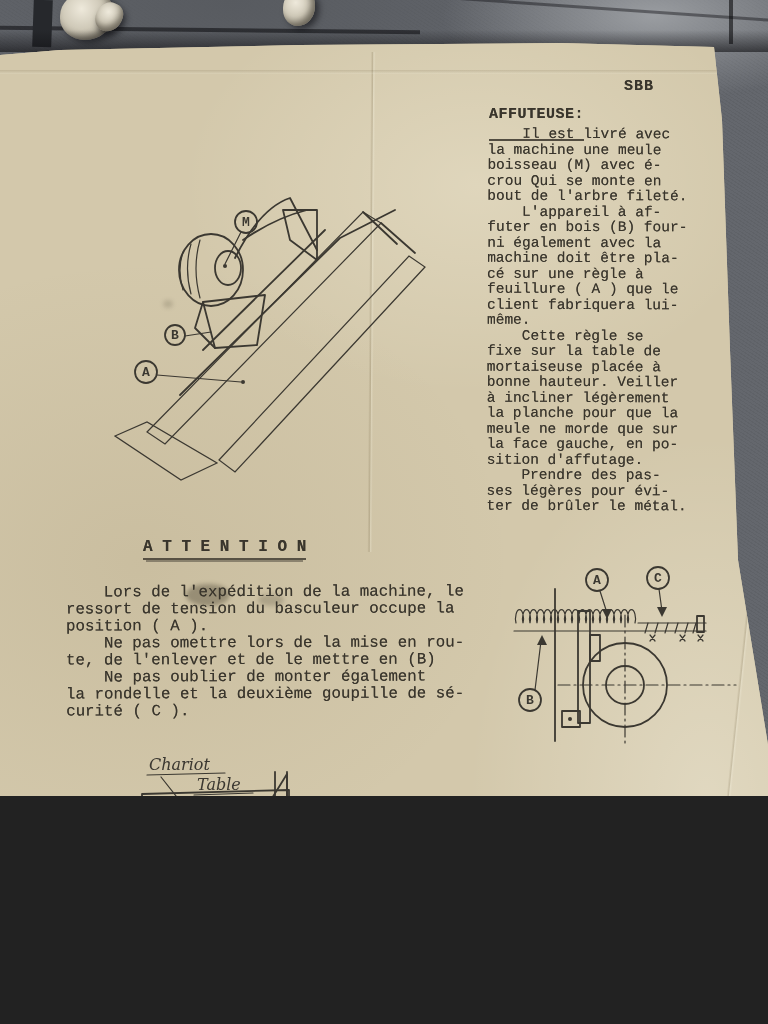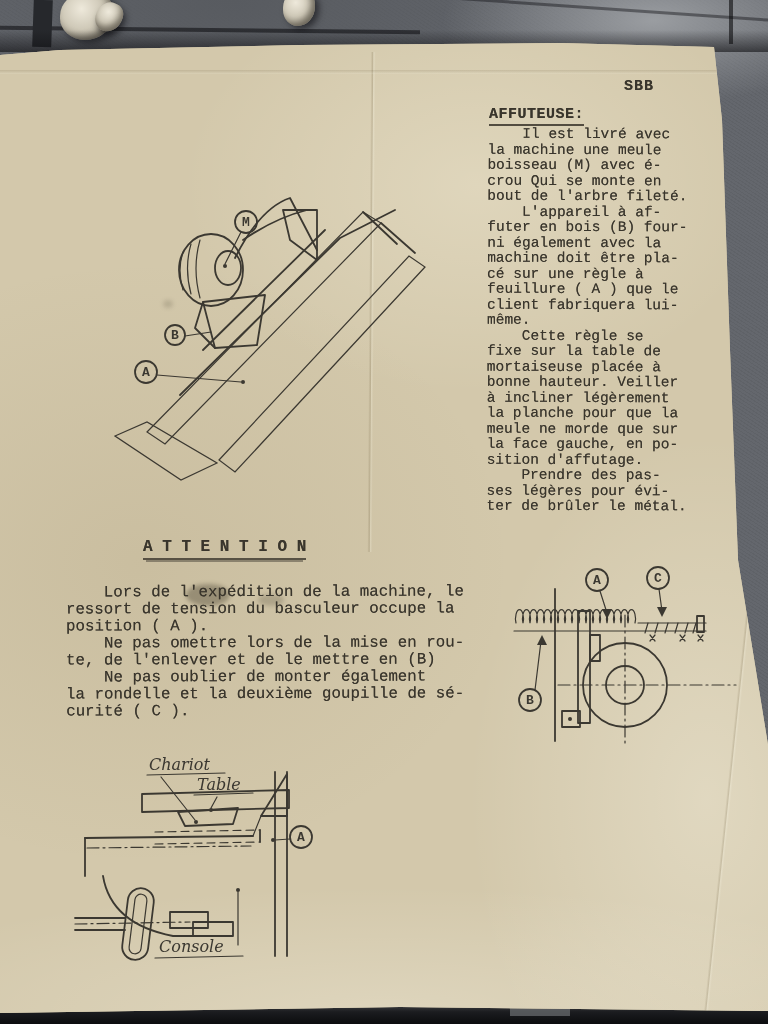--- a/index.html
+++ b/index.html
@@ -1,16 +1,16 @@
 <!DOCTYPE html>
 <html><head>
 <meta charset="utf-8">
 <style>
   html,body{margin:0;padding:0;background:#222;}
-  .stage{position:relative;width:768px;height:1024px;overflow:hidden;
+  .stage{position:relative;width:768px;height:796px;overflow:hidden;
     background:#64676d;
     background-image:
       radial-gradient(ellipse 300px 120px at 85% 2%, #9a9da1 0%, rgba(154,157,161,0) 70%),
       radial-gradient(ellipse 500px 200px at 30% 0%, #585b60 0%, rgba(88,91,96,0) 80%),
       repeating-linear-gradient(33deg, rgba(0,0,0,0.05) 0 1px, transparent 1px 3px);
     font-family:"Liberation Mono", monospace; }
   
   .seam-a{position:absolute;left:0;top:28px;width:420px;height:4px;background:rgba(10,10,12,.55);transform:rotate(.6deg);}
   .seam-b{position:absolute;left:398px;top:6px;width:380px;height:3px;background:rgba(20,20,24,.45);transform:rotate(4deg);}
   .seam-c{position:absolute;left:729px;top:0;width:4px;height:44px;background:rgba(12,12,14,.6);}
@@ -41,21 +41,21 @@
     background:linear-gradient(90deg, transparent, rgba(95,80,48,.20) 40%, rgba(255,255,240,.22) 62%, transparent);}
   .crease-d{position:absolute;left:728px;top:530px;width:5px;height:500px;transform:rotate(6deg);
     background:linear-gradient(90deg, transparent, rgba(95,80,48,.18) 40%, rgba(255,255,242,.20) 62%, transparent);}
   .crease-h{position:absolute;left:0;top:70px;width:768px;height:4px;
     background:linear-gradient(180deg, rgba(90,75,45,.15), rgba(255,255,240,.15));}
   .stain{position:absolute;border-radius:50%;background:rgba(55,48,35,.35);filter:blur(2px);}
   
   .tw{position:absolute;white-space:pre;color:#39352c;text-shadow:0 0 .6px rgba(57,53,44,.7);}
   .sbb{left:624px;top:78px;font-size:15px;font-weight:bold;letter-spacing:1px;}
   .affhead{left:489px;top:106px;font-size:15px;font-weight:bold;letter-spacing:.5px;
-    border-bottom:2px solid rgba(57,53,44,.85);padding-bottom:1px;}
+    border-bottom:2px solid rgba(57,53,44,.85);padding-bottom:16px;}
   .affbody{left:487px;top:127px;font-size:14.5px;line-height:15.5px;transform:rotate(.15deg);}
   .atthead{left:143px;top:538px;font-size:16px;font-weight:bold;
     border-bottom:2.5px solid rgba(57,53,44,.8);box-shadow:0 5px 0 -3px rgba(57,53,44,.45);padding-bottom:2px;}
   .attbody{left:66px;top:584px;font-size:15.8px;line-height:17px;transform:rotate(-.15deg);}
   .descnote{left:391px;top:836px;font-size:16px;line-height:21.5px;}
   
   svg{position:absolute;overflow:visible;}
   svg *{vector-effect:non-scaling-stroke;}
   .sk{stroke:#3b3831;stroke-width:1.8;fill:none;stroke-linecap:round;stroke-linejoin:round;}
   .skt{stroke:#3b3831;stroke-width:1.2;fill:none;stroke-linecap:round;}

